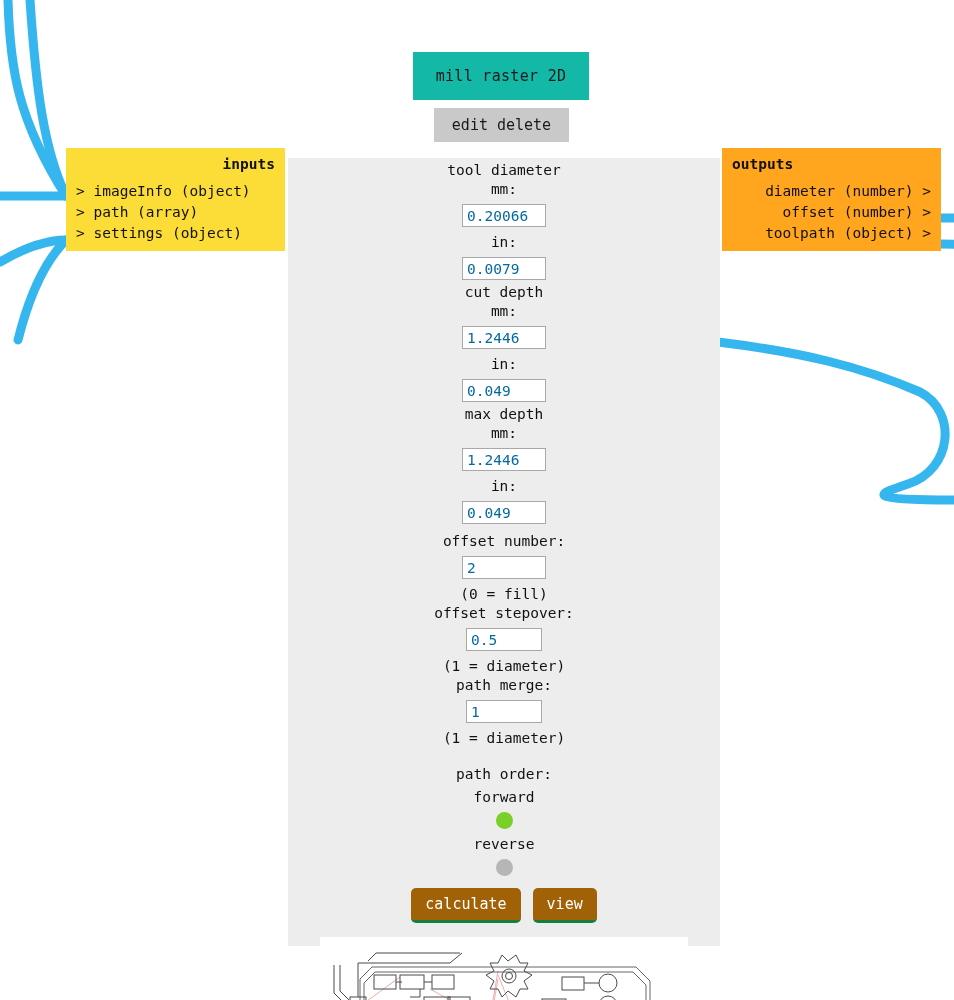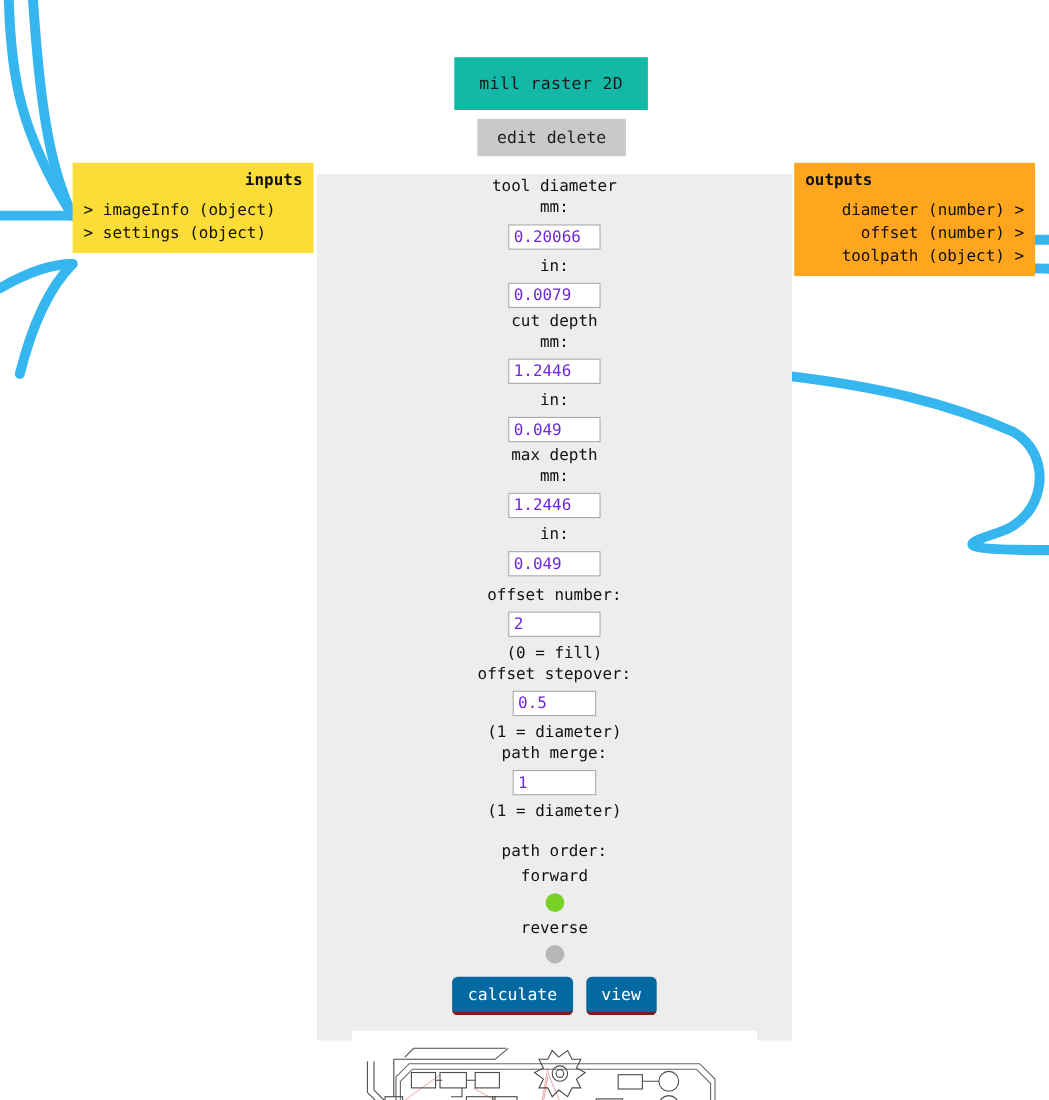--- a/index.html
+++ b/index.html
@@ -37,21 +37,21 @@
   
   .body-panel{
     position:absolute;left:288px;top:158px;width:432px;height:788px;
     background:#ededed;
   }
   .fieldgroup-label{text-align:center;font-size:14.5px;margin:4px 0 2px 0;}
   .row{display:flex;align-items:center;justify-content:center;gap:7px;margin:3px 0;white-space:nowrap;flex-direction:column;}
   .row .lbl{font-size:14.5px;}
   input.txt{
     font-family:"DejaVu Sans Mono","Liberation Mono",monospace;
-    font-size:14.5px;color:#6d28d9;
+    font-size:14.5px;color:#0369a1;
     background:#ffffff;border:1px solid #a8a8a8;
     padding:1px 4px;box-sizing:border-box;height:23px;
   }
   .w-mm{width:84px;}
   .w-in{width:84px;}
   .w-off{width:84px;}
   .w-step{width:76px;}
   .w-merge{width:76px;}
 
   .radio{
@@ -67,21 +67,21 @@
   }
   .cb::after{
     content:"";position:absolute;left:5px;top:2px;width:4px;height:9px;
     border:solid #fff;border-width:0 2.3px 2.3px 0;transform:rotate(42deg);
   }
 
   .btnrow{display:flex;justify-content:center;gap:12px;margin-top:12px;}
   button.act{
     font-family:"DejaVu Sans Mono","Liberation Mono",monospace;
     font-size:15px;color:#ffffff;
-    background:#0369a1;border:none;border-bottom:3px solid #7f1d1d;
+    background:#a16207;border:none;border-bottom:3px solid #15803d;
     border-radius:5px;padding:7px 14px;cursor:pointer;
   }
 
   .canvas-wrap{
     margin:14px auto 0 auto;width:368px;height:358px;background:#ffffff;
   }
   .canvas-wrap svg{display:block;width:368px;height:358px;}
 </style>
 </head>
 <body>
@@ -111,20 +111,24 @@
 <div class="node-menu">
   <span>edit</span>
   <span>delete</span>
 </div>
 
 <div class="io-panel inputs-panel">
   <div class="io-head">inputs</div>
   <div class="io-row">
     <span>&gt;</span>
     <span>imageInfo (object)</span>
+  </div>
+  <div class="io-row">
+    <span>&gt;</span>
+    <span>path (array)</span>
   </div>
   <div class="io-row">
     <span>&gt;</span>
     <span>settings (object)</span>
   </div>
 </div>
 
 <div class="io-panel outputs-panel">
   <div class="io-head">outputs</div>
   <div class="io-row">

